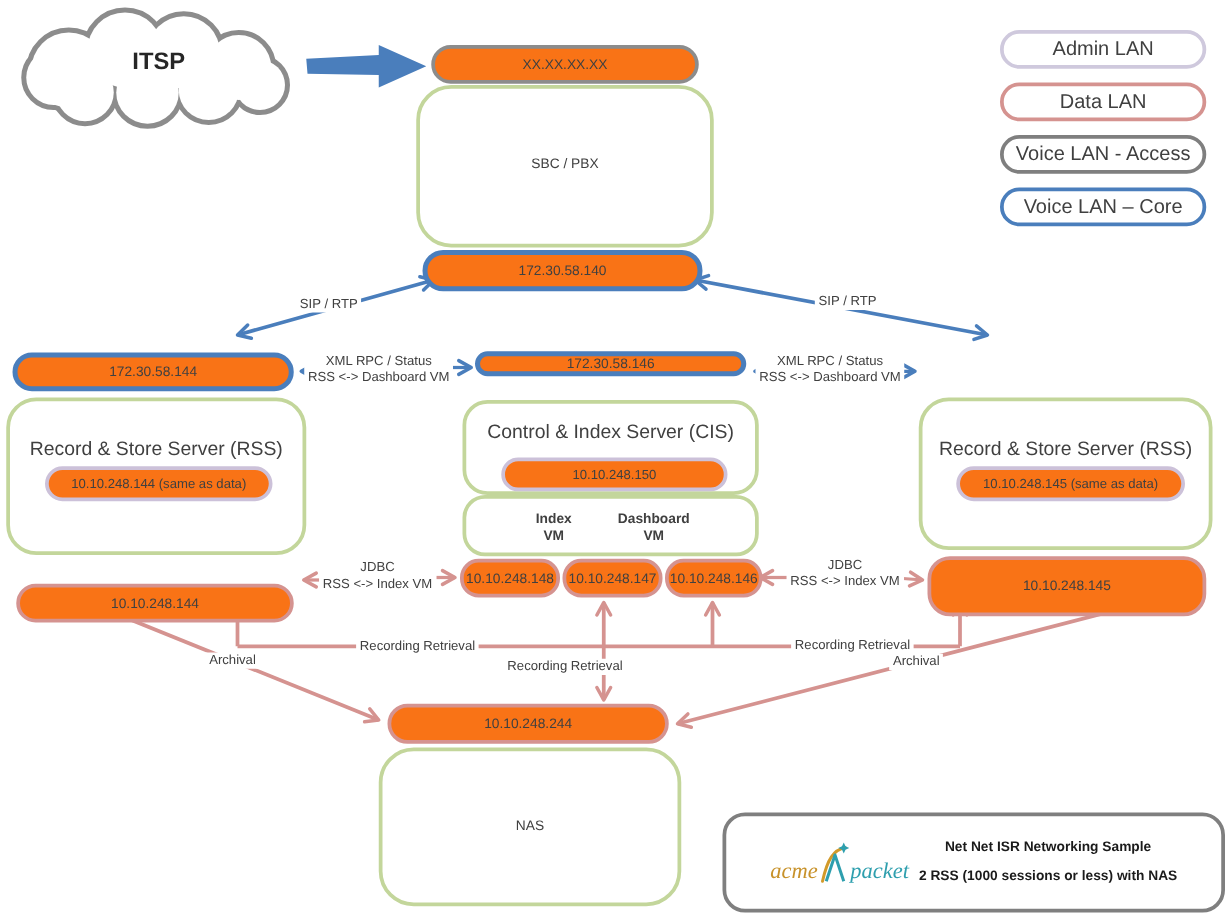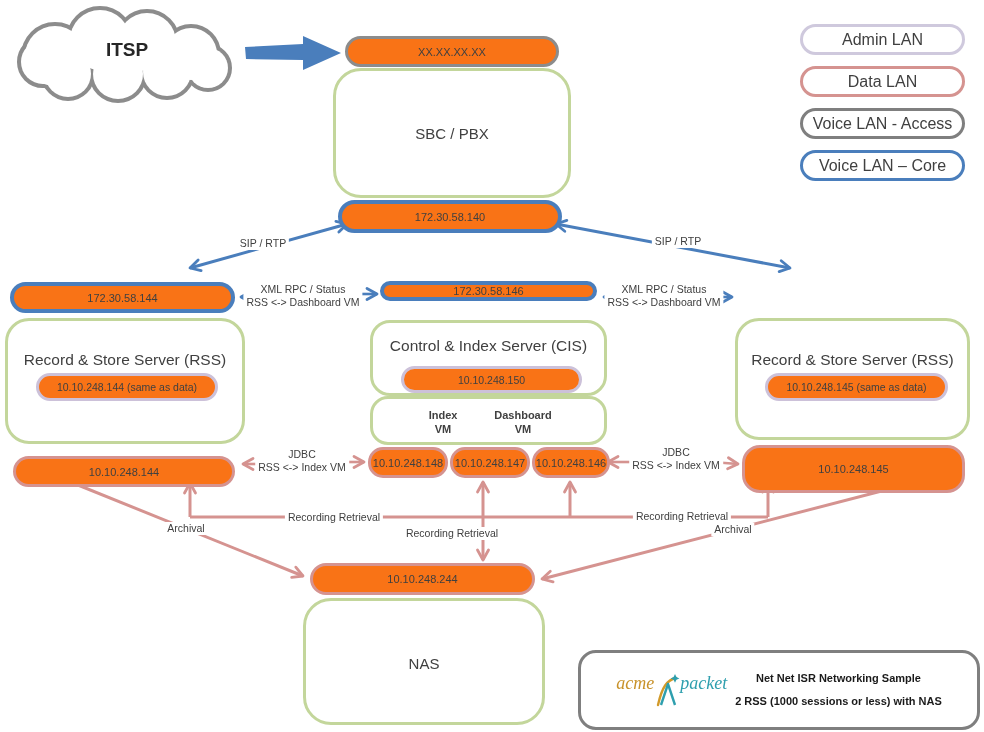--- a/index.html
+++ b/index.html
@@ -12,21 +12,21 @@
   
   .pill{
     position:absolute;background:#f97316;border-style:solid;border-width:3.5px;
     border-radius:18px;display:flex;align-items:center;justify-content:center;
     font-size:11px;color:#404040;box-sizing:border-box;z-index:3;
   }
   .box{
     position:absolute;background:#fff;border:3.5px solid #c3d69b;
     border-radius:24px;box-sizing:border-box;z-index:2;
   }
-  .box-title{position:absolute;width:100%;text-align:center;font-size:15px;color:#404040;}
+  .box-title{position:absolute;width:100%;text-align:center;font-size:11px;color:#404040;}
   .pill.gray{border-color:#8c8c8c;}
   .pill.blue{border-color:#4a7ebc;border-width:4px;}
   .pill.red{border-color:#d59390;}
   .pill.purple{border-color:#ccc1d9;border-width:3px;font-size:10.5px;}
   .edge-label{
     position:absolute;z-index:4;background:#fff;font-size:10.5px;color:#404040;
     text-align:center;line-height:13px;padding:0 3px;white-space:nowrap;
     transform:translateX(-50%);
   }
   #connectors{position:absolute;left:0;top:0;z-index:1;}
@@ -39,21 +39,21 @@
     position:absolute;left:800px;width:165px;height:31px;background:#fff;
     border:3.5px solid #999;border-radius:16px;display:flex;align-items:center;
     justify-content:center;font-size:16px;color:#404040;box-sizing:border-box;z-index:3;
   }
   
   #title-box{
     position:absolute;left:578px;top:650px;width:402px;height:80px;
     background:#fff;border:3px solid #7f7f7f;border-radius:18px;box-sizing:border-box;
     display:flex;align-items:center;justify-content:center;z-index:3;
   }
-  #title-box .logo{display:flex;margin-right:8px;}
+  #title-box .logo{display:flex;align-items:flex-end;margin-right:8px;}
   .logo-acme{font-family:"Liberation Serif",serif;font-style:italic;font-size:18px;color:#c8922a;}
   .logo-packet{font-family:"Liberation Serif",serif;font-style:italic;font-size:18px;color:#2e9fae;}
   .title-text{font-size:11px;font-weight:bold;color:#1a1a1a;text-align:center;line-height:23px;}
 </style>
 </head>
 <body>
 
 <div id="stage">
 
   <svg id="connectors" width="984" height="732">
@@ -171,21 +171,21 @@
     </div>
   </div>
 
   <div class="box" style="left:735px;top:318px;width:235px;height:122px;">
     <div class="box-title" style="top:30px;font-size:15.5px;">Record &amp; Store Server (RSS)</div>
     <div class="pill purple" style="left:27px;top:52px;width:183px;height:28px;">
       <span>10.10.248.145 (same as data)</span>
     </div>
   </div>
 
-  <div class="pill red" style="left:13px;top:456px;width:222px;height:31px;align-items:center;">
+  <div class="pill red" style="left:13px;top:467px;width:222px;height:31px;align-items:center;">
     <span>10.10.248.144</span>
   </div>
   <div class="pill red" style="left:368px;top:447px;width:80px;height:31px;border-radius:15px;">
     <span>10.10.248.148</span>
   </div>
   <div class="pill red" style="left:450px;top:447px;width:80px;height:31px;border-radius:15px;">
     <span>10.10.248.147</span>
   </div>
   <div class="pill red" style="left:532px;top:447px;width:78px;height:31px;border-radius:15px;">
     <span>10.10.248.146</span>

